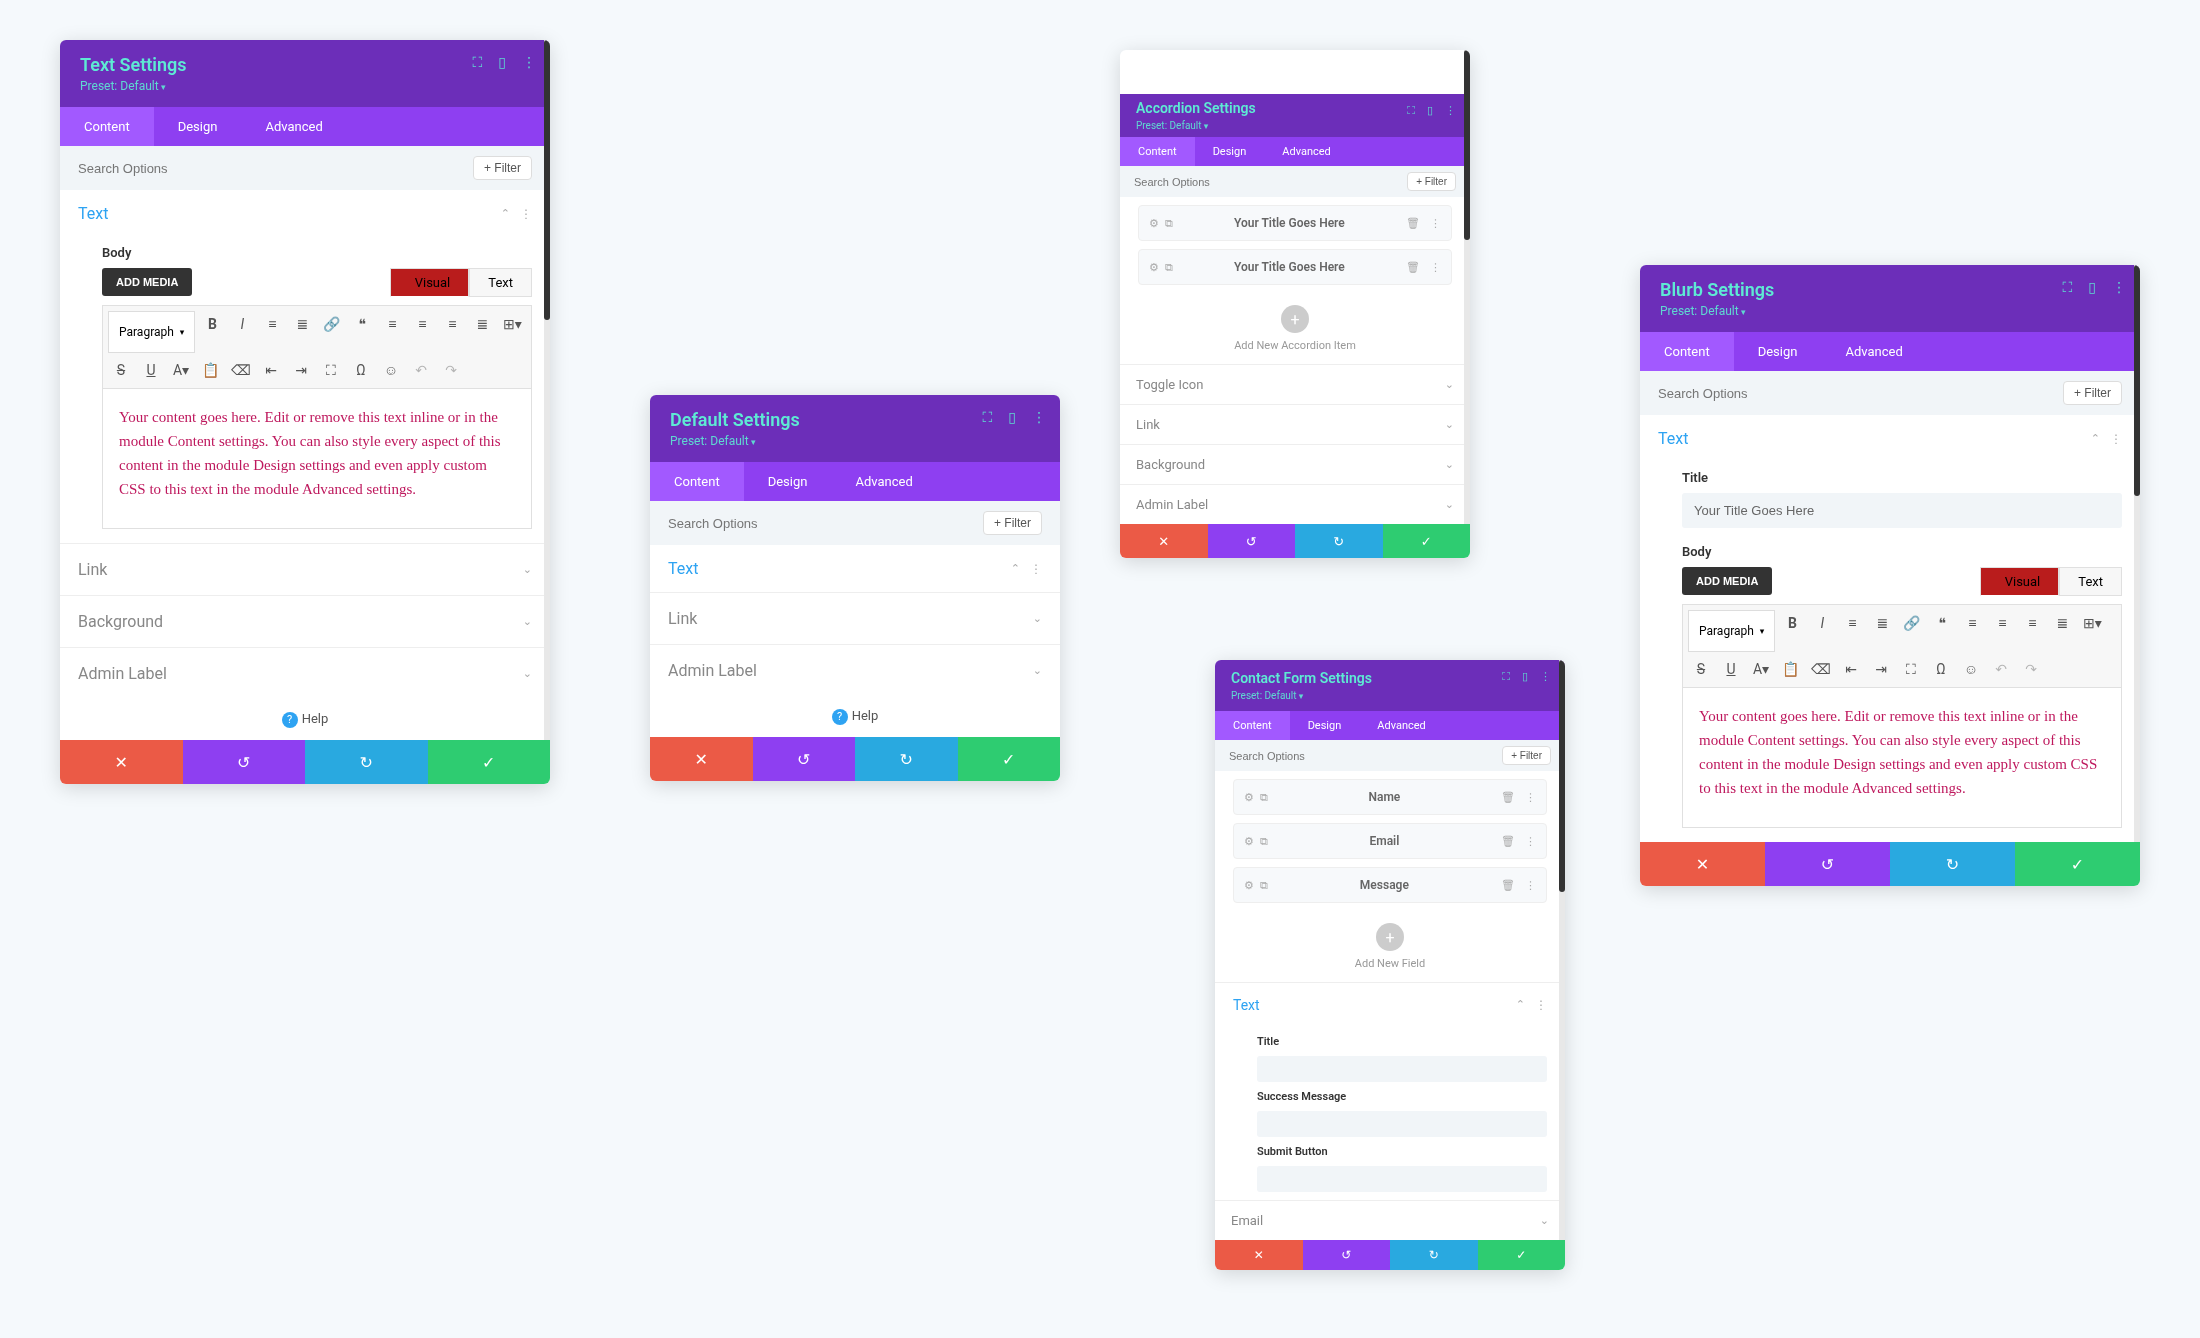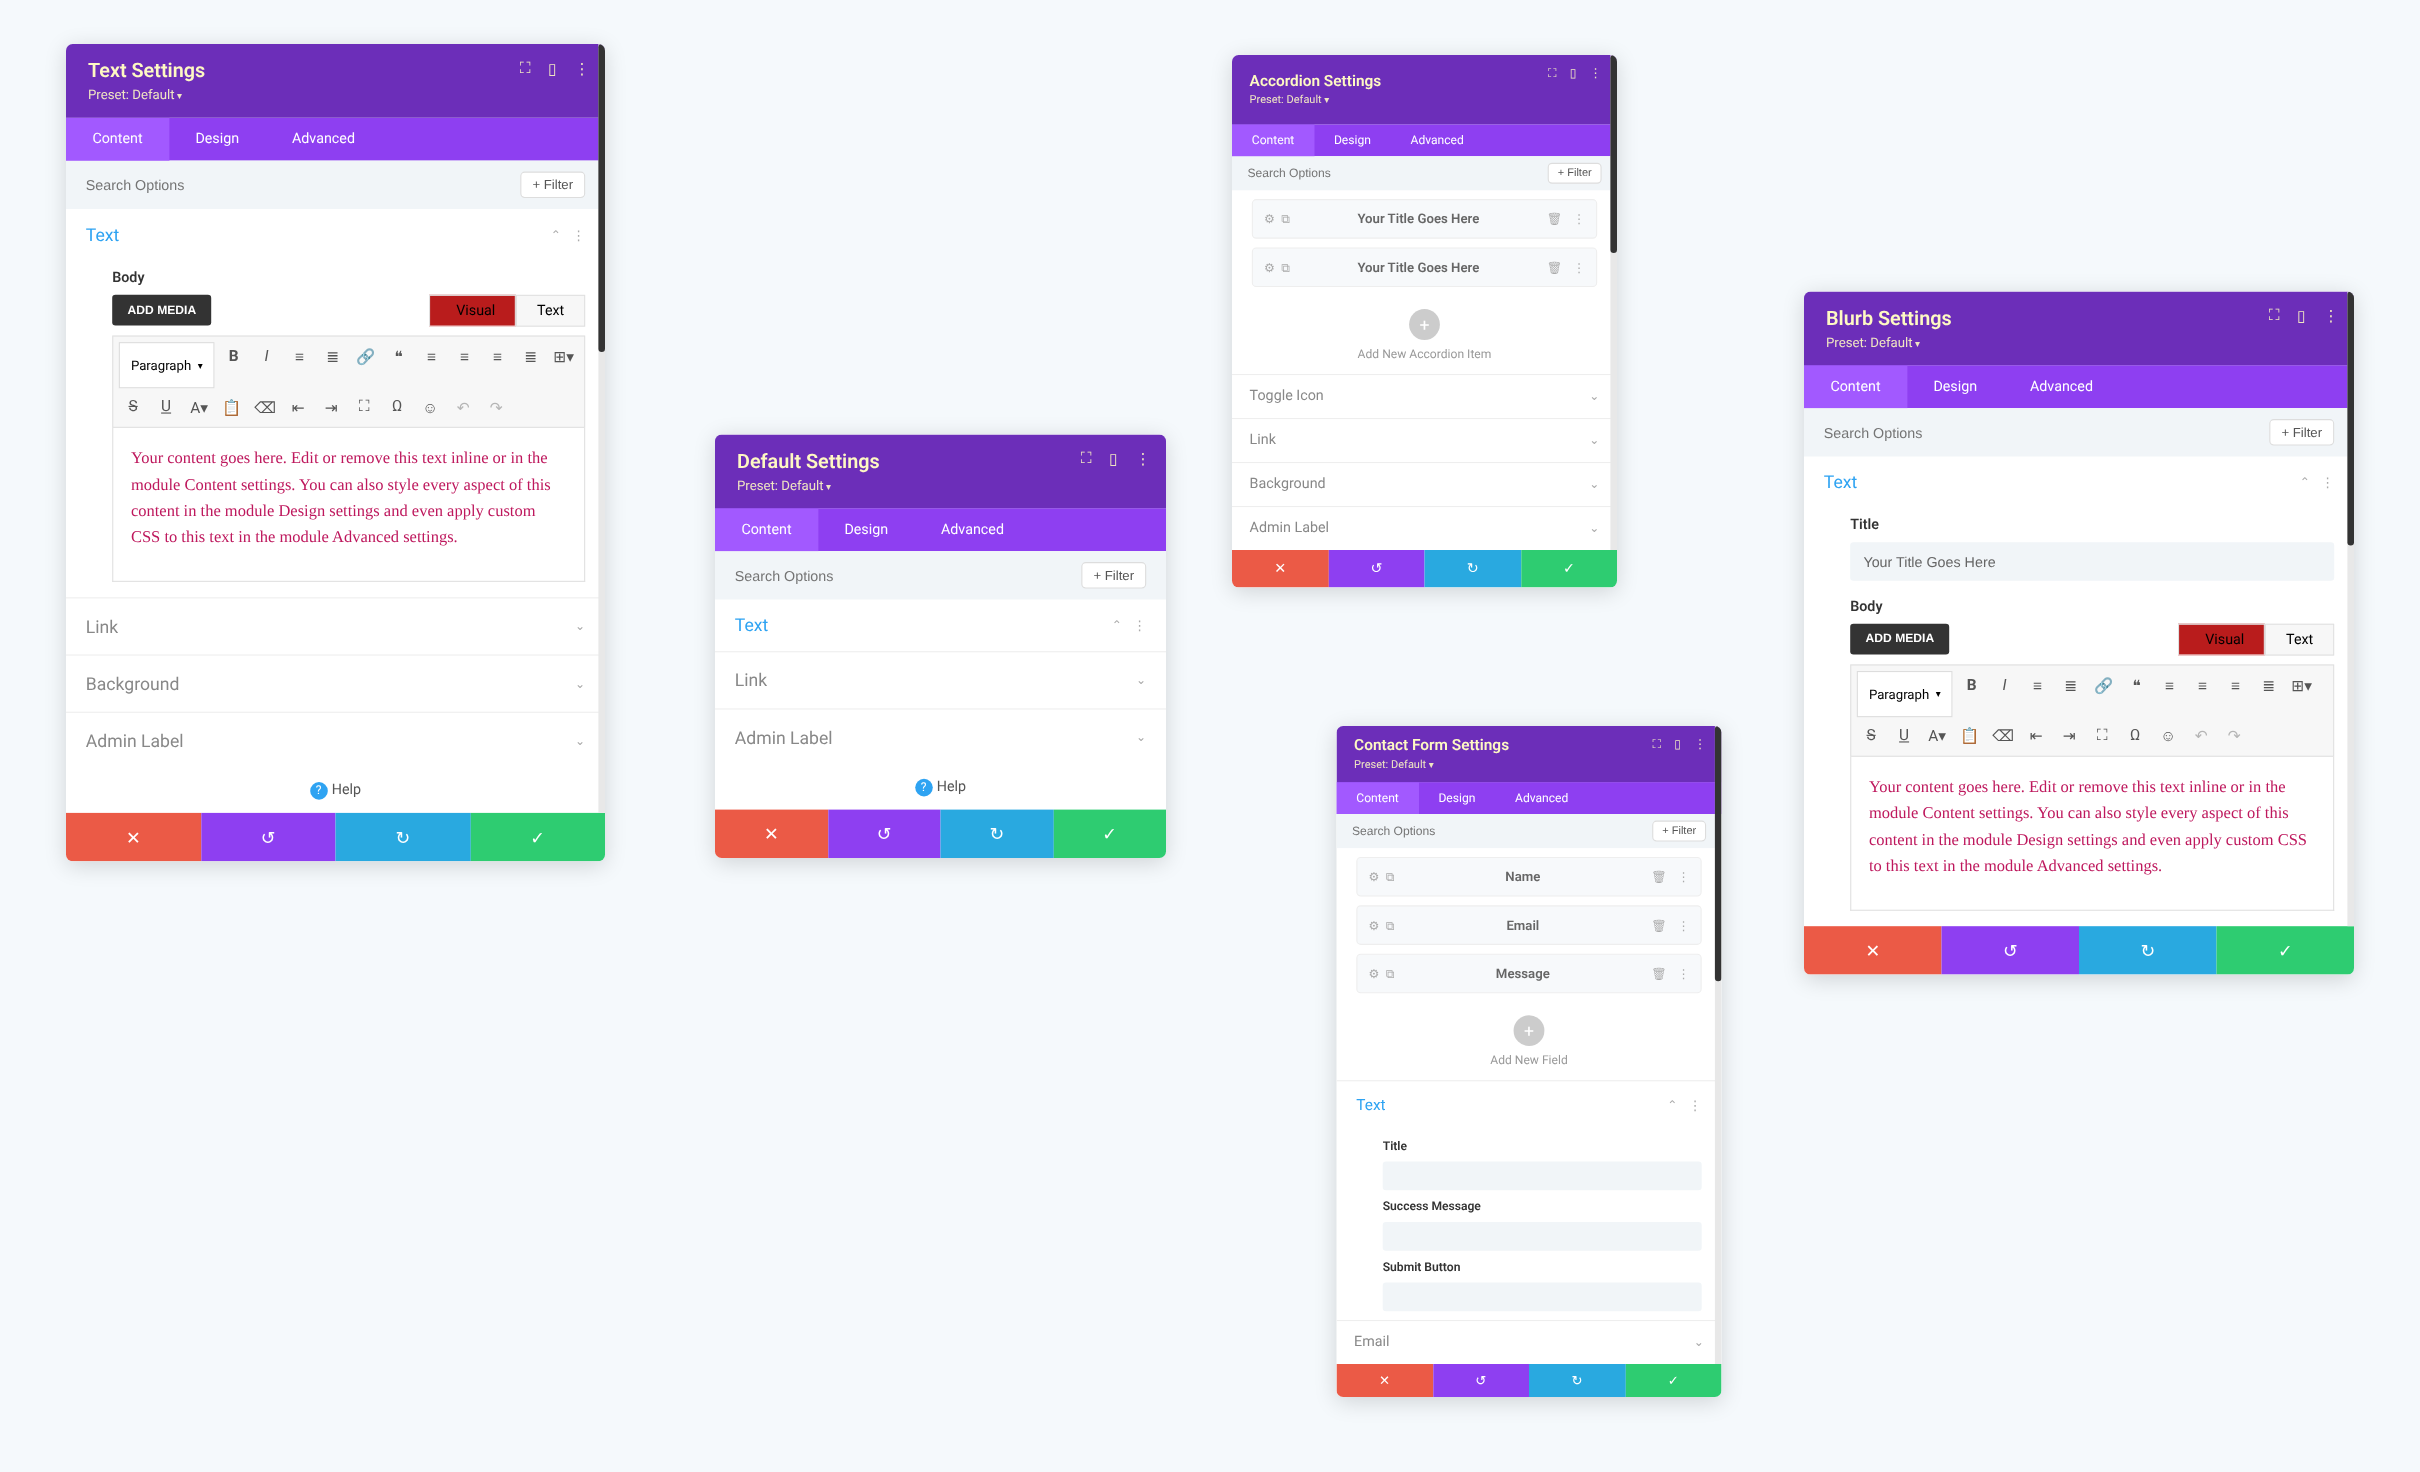--- a/index.html
+++ b/index.html
@@ -1,18 +1,18 @@
 <!DOCTYPE html>
 <html><head>
 <meta charset="utf-8">
 <style>
 * { box-sizing: border-box; margin: 0; padding: 0; }
 body { font-family: -apple-system, BlinkMacSystemFont, "Segoe UI", Roboto, sans-serif; background: #f5f9fc; width: 2200px; height: 1338px; position: relative; }
 .panel { position: absolute; background: #fff; box-shadow: 0 4px 20px rgba(0,0,0,0.15); border-radius: 6px; overflow: hidden; }
-.header { background: #6c2eb9; color: #fef9c3; padding: 14px 20px; position: relative; }
+.header { background: #6c2eb9; color: #5eead4; padding: 14px 20px; position: relative; }
 .header-title { font-size: 18px; font-weight: 600; }
 .header-preset { font-size: 12px; margin-top: 4px; opacity: 0.9; }
 .header-preset::after { content: " ▾"; font-size: 9px; }
 .header-icons { position: absolute; right: 14px; top: 14px; display: flex; gap: 16px; }
 .header-icons span { cursor: pointer; opacity: 0.9; font-size: 14px; }
 .tabs { background: #8e3ff1; display: flex; }
 .tabs div { padding: 12px 24px; color: #fff; font-size: 13px; cursor: pointer; }
 .tabs div.active { background: #a259ff; }
 .search-row { background: #f1f5f8; padding: 10px 18px; display: flex; justify-content: space-between; align-items: center; }
 .search-row input { border: none; background: transparent; font-size: 13px; color: #888; flex: 1; outline: none; }
@@ -188,21 +188,21 @@
   <div class="help-row"><span class="q">?</span><span>Help</span></div>
   <div class="footer">
     <div class="red">✕</div>
     <div class="purple">↺</div>
     <div class="blue">↻</div>
     <div class="green">✓</div>
   </div>
 </div>
 
 <div class="panel" style="left:1120px; top:50px; width:350px;">
-  <div class="header" style="padding:16px 16px;">
+  <div class="header" style="padding:6px 16px;margin-top:44px;">
     <div class="header-title" style="font-size:14px;">Accordion Settings</div>
     <div class="header-preset" style="font-size:10px;">Preset: Default</div>
     <div class="header-icons" style="top:10px; gap:12px;">
       <span style="font-size:11px;">⛶</span>
       <span style="font-size:11px;">▯</span>
       <span style="font-size:11px;">⋮</span>
     </div>
   </div>
   <div class="tabs">
     <div class="active" style="padding:8px 18px; font-size:11px;">Content</div>

